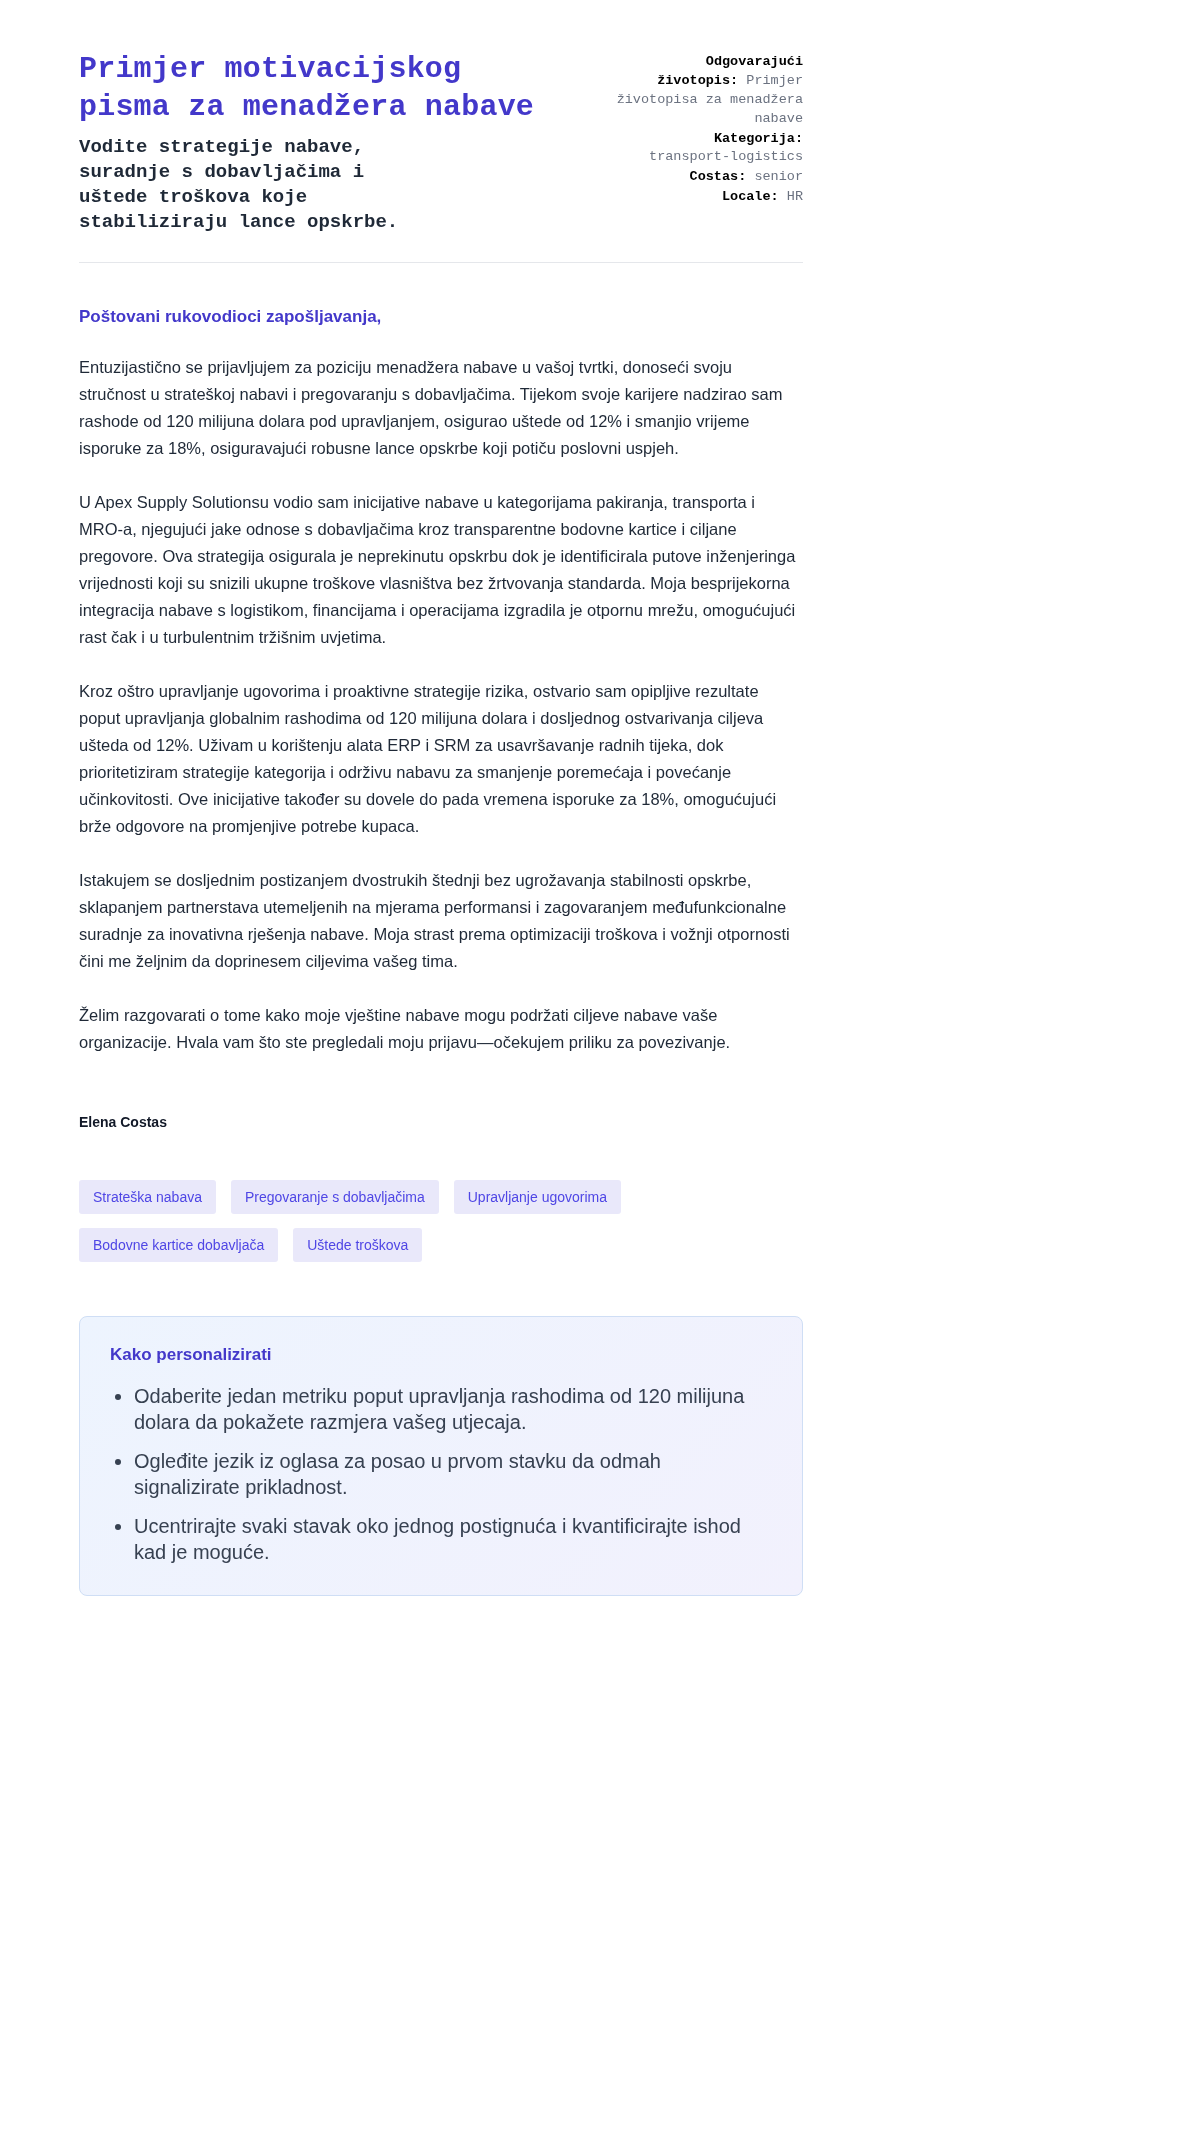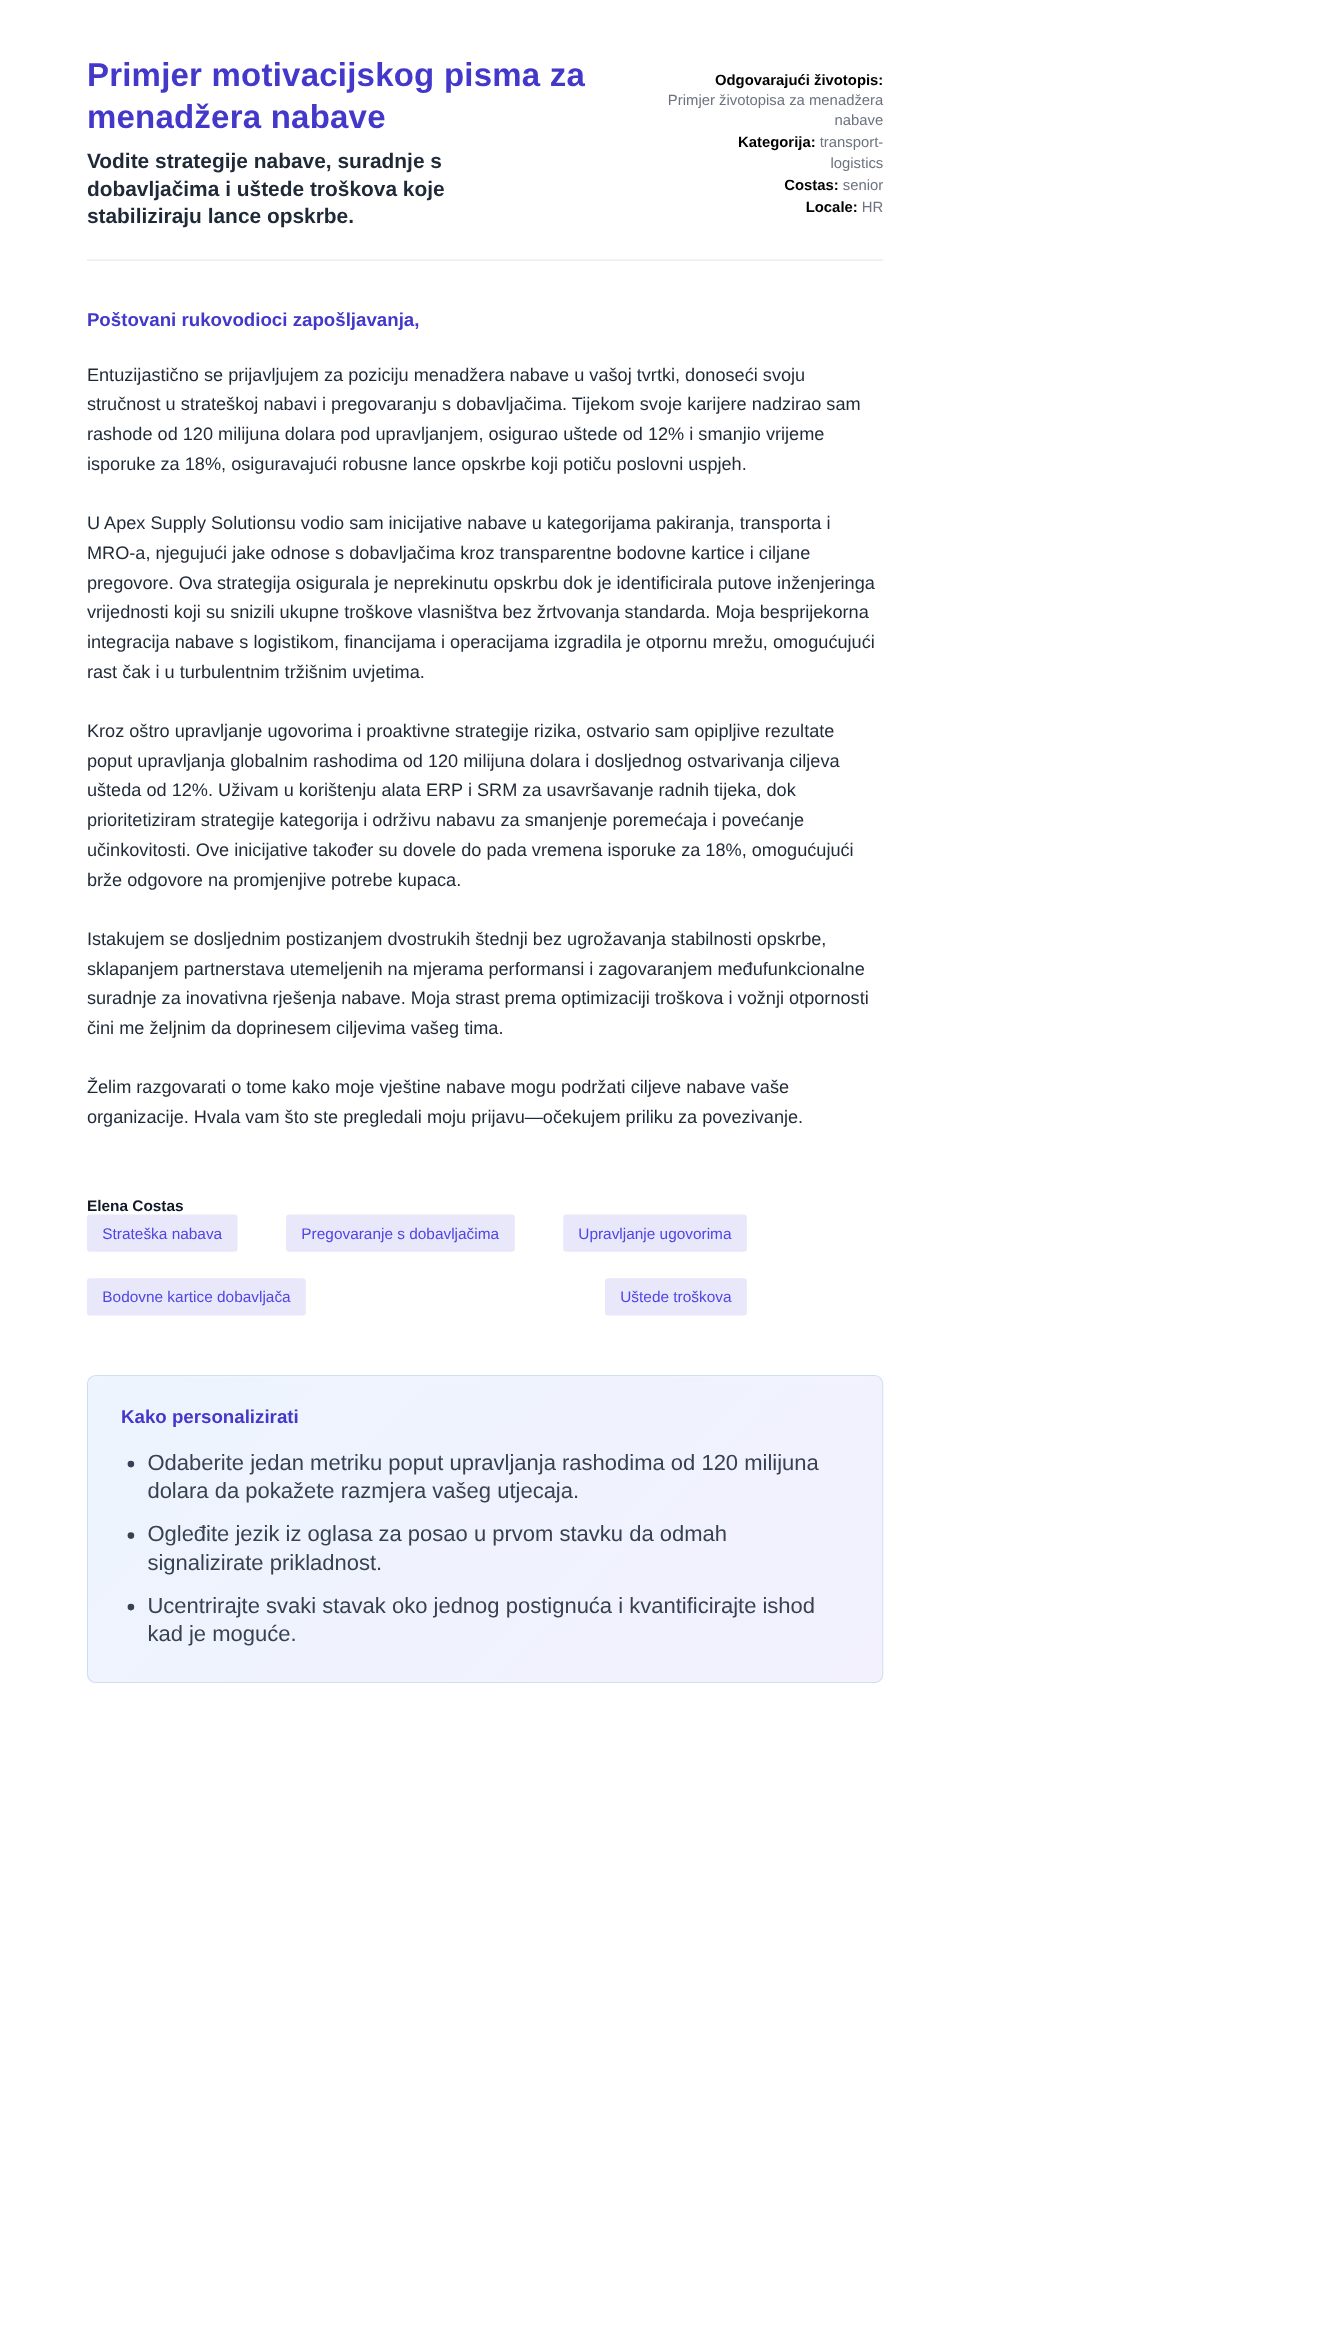--- a/index.html
+++ b/index.html
@@ -8,21 +8,21 @@
     width: 1200px;
     min-height: 2137px;
     font-family: "Liberation Sans", "DejaVu Sans", sans-serif;
     color: #1f2937;
   }
   .page {
     width: 724px;
     margin-left: 79px;
     padding-top: 50px;
   }
-  .header { display: flex; justify-content: space-between; align-items: center; }
+  .header { display: flex; justify-content: space-between; align-items: flex-start; font-family: Liberation Mono, monospace; }
   .header-left { width: 490px; }
   .title {
     color: #4338ca;
     font-size: 30px;
     font-weight: bold;
     line-height: 1.27;
     letter-spacing: 0.2px;
   }
   .subtitle {
     margin-top: 9px;
@@ -50,21 +50,21 @@
     font-size: 17px;
   }
   .para {
     margin-top: 27px;
     font-size: 16.5px;
     line-height: 27px;
     color: #1f2937;
   }
   .sig-name { margin-top: 58px; font-weight: bold; font-size: 14px; color: #111827; }
   .sig-role { margin-top: 15px; font-size: 16.5px; color: #4b5563; }
-  .tags { display: flex; flex-wrap: wrap; gap: 24px 15px; max-width: 600px; justify-content: space-between; }
+  .tags { margin-top: 50px; display: flex; flex-wrap: wrap; gap: 14px 15px; max-width: 600px; }
   .tag {
     background: #e9e8fa;
     color: #4f46e5;
     font-size: 14px;
     padding: 9px 14px;
     border-radius: 3px;
     white-space: nowrap;
   }
   .tips {
     margin-top: 54px;

